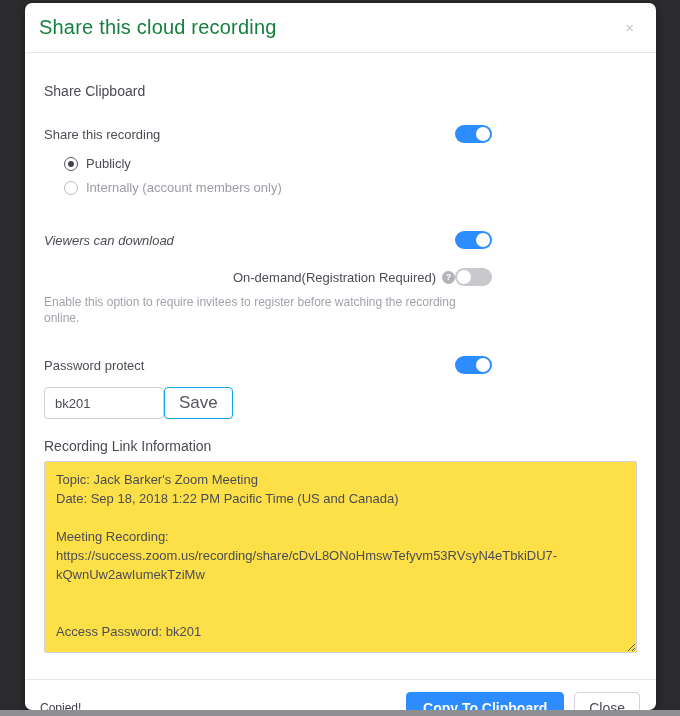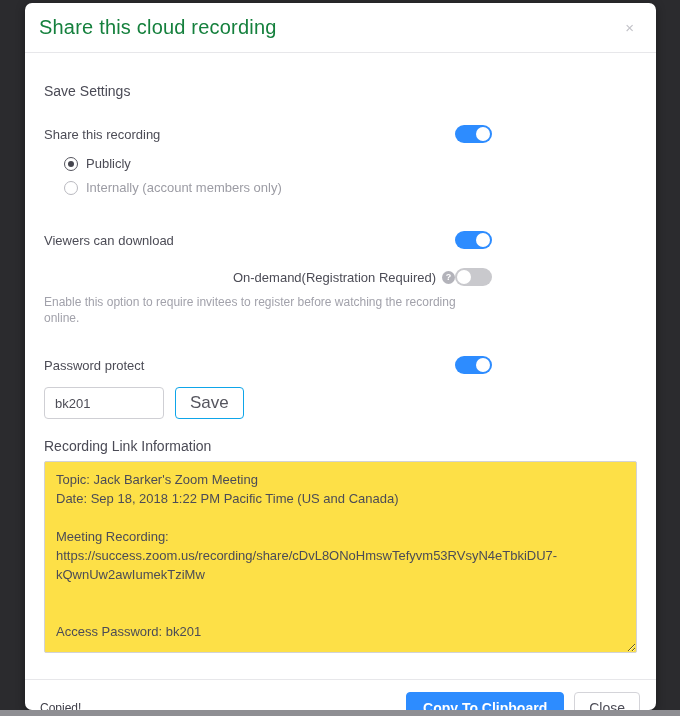--- a/index.html
+++ b/index.html
@@ -39,21 +39,21 @@
   
   .dialog-body { flex: 1 1 auto; padding: 0 19px; }
   .section-heading {
     font-size: 14px; color: #4a4a55; margin-top: 30px;
   }
   .toggle-row {
     width: 448px; display: flex; align-items: center; justify-content: space-between;
   }
   .row-label { font-size: 13px; color: #4c4c56; }
   .row-share { margin-top: 26px; }
-  .row-viewers { margin-top: 36px; }
+  .row-viewers { margin-top: 36px; font-style: italic; }
   .row-ondemand { margin-top: 19px; justify-content: flex-end; }
   .row-password { margin-top: 30px; gap: 36px; }
   
   .toggle {
     width: 37px; height: 18px; border-radius: 9px; position: relative;
     background: #c9c9cd; cursor: pointer; flex: 0 0 auto;
   }
   .toggle.on { background: #2D8CFF; }
   .toggle::after {
     content: ""; position: absolute; top: 2px; left: 2px;
@@ -80,21 +80,21 @@
   .help-icon {
     width: 13px; height: 13px; border-radius: 50%; background: #b3b3ba;
     color: #ffffff; font-size: 9px; font-weight: bold;
     display: inline-flex; align-items: center; justify-content: center;
   }
   .helper-text {
     margin-top: 8px; max-width: 438px;
     font-size: 12px; line-height: 16px; color: #a2a2ab;
   }
   
-  .password-row { margin-top: 13px; display: flex; align-items: center; gap: 11px; }
+  .password-row { margin-top: 13px; display: flex; align-items: center; gap: 0; }
   .password-input {
     width: 120px; height: 32px; border: 1px solid #cfcfd4; border-radius: 4px;
     padding: 0 10px; font-size: 13px; color: #4c4c56; outline: none;
     font-family: "Liberation Sans", "DejaVu Sans", sans-serif;
   }
   .save-button {
     height: 32px; padding: 0 14px; background: #ffffff;
     border: 1px solid #0ea5e9; border-radius: 4px;
     font-size: 17px; color: #55555e; cursor: pointer;
     font-family: "Liberation Sans", "DejaVu Sans", sans-serif;
@@ -133,21 +133,21 @@
 
 <div class="dialog">
 
   <div class="dialog-header">
     <div class="dialog-title">Share this cloud recording</div>
     <div class="close-x">×</div>
   </div>
 
   <div class="dialog-body">
 
-    <div class="section-heading">Save Settings</div>
+    <div class="section-heading">Share Clipboard</div>
 
     <div class="toggle-row row-share">
       <span class="row-label">Share this recording</span>
       <span class="toggle on"></span>
     </div>
 
     <div class="radio-group">
       <div class="radio-row selected">
         <span class="radio-circle"></span>
         <span class="radio-label">Publicly</span>

